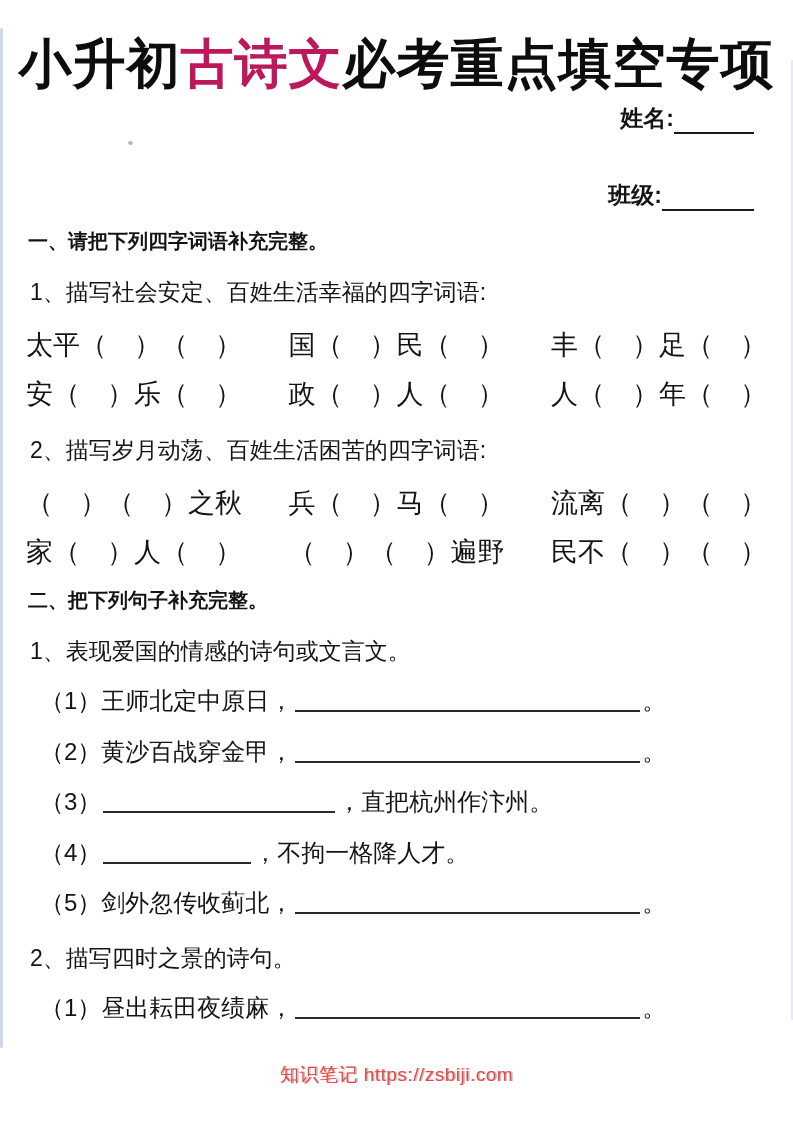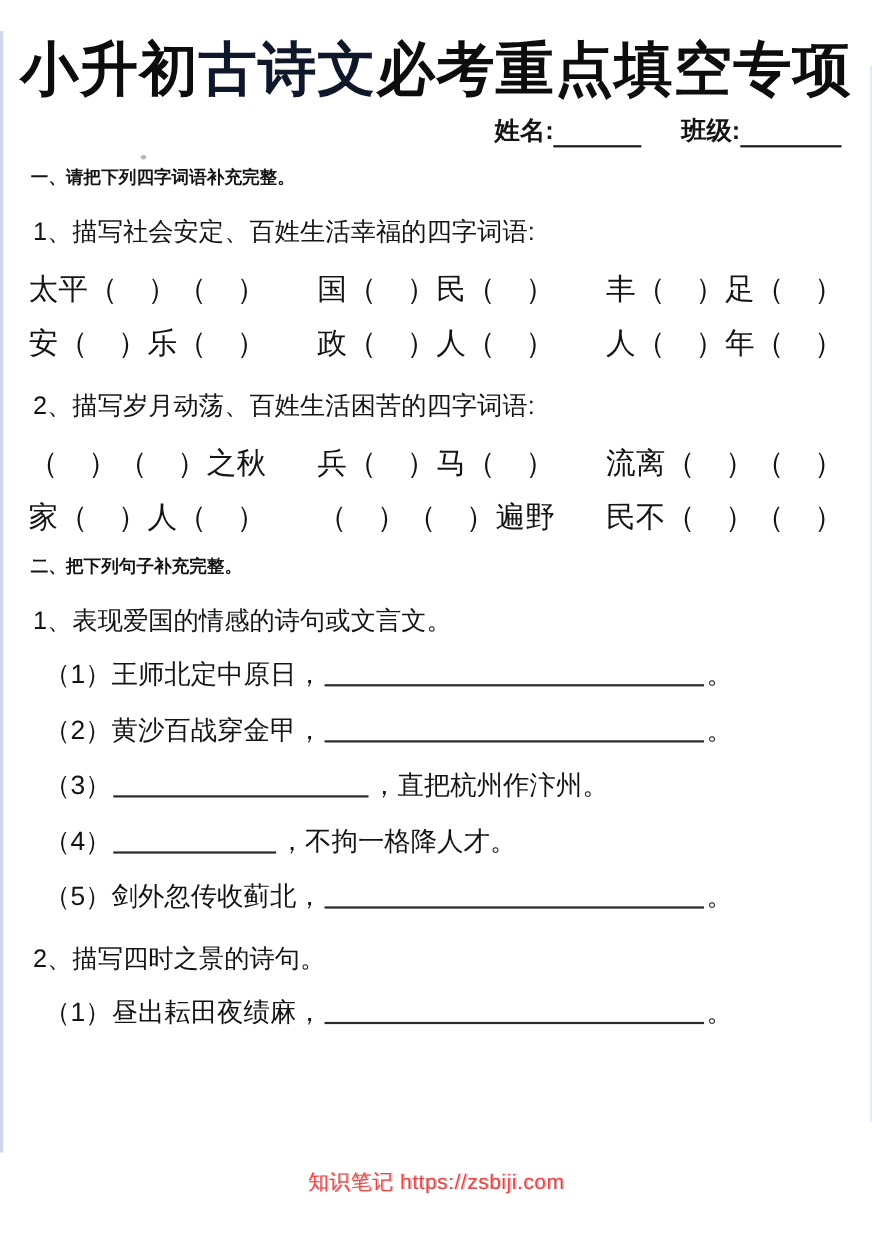--- a/index.html
+++ b/index.html
@@ -18,40 +18,41 @@
   .title{
     margin:34px 14px 0 14px;
     text-align:center;
     font-size:53px;
     font-weight:800;
     letter-spacing:1px;
     line-height:1.15;
     color:#0d0d0d;
     white-space:nowrap;
   }
-  .title .accent{color:#0f172a;margin-top:32px;}
+  .title .accent{color:#be185d;margin-top:32px;}
 
   .meta{
     display:flex;
     justify-content:flex-end;
     align-items:flex-end;
-    gap:36px;
-    padding-right:28px;
+    gap:46px;
+    padding-right:39px;
     margin-top:8px;
     font-size:23px;
     font-weight:700;
+    flex-direction:column;
   }
   .meta .pair{display:flex;align-items:flex-end;}
   .meta .wline{display:inline-block;border-bottom:2px solid #1a1a1a;height:26px;}
   .wline.name{width:80px;}
   .wline.clazz{width:92px;}
 
   .sec-heading{
     margin:18px 0 0 28px;
-    font-size:16px;
+    font-size:20px;
     font-weight:800;
     line-height:1.25;
   }
   .q-label{
     margin:24px 0 0 30px;
     font-size:23px;
     font-weight:500;
     line-height:1.3;
   }
   .word-row{

